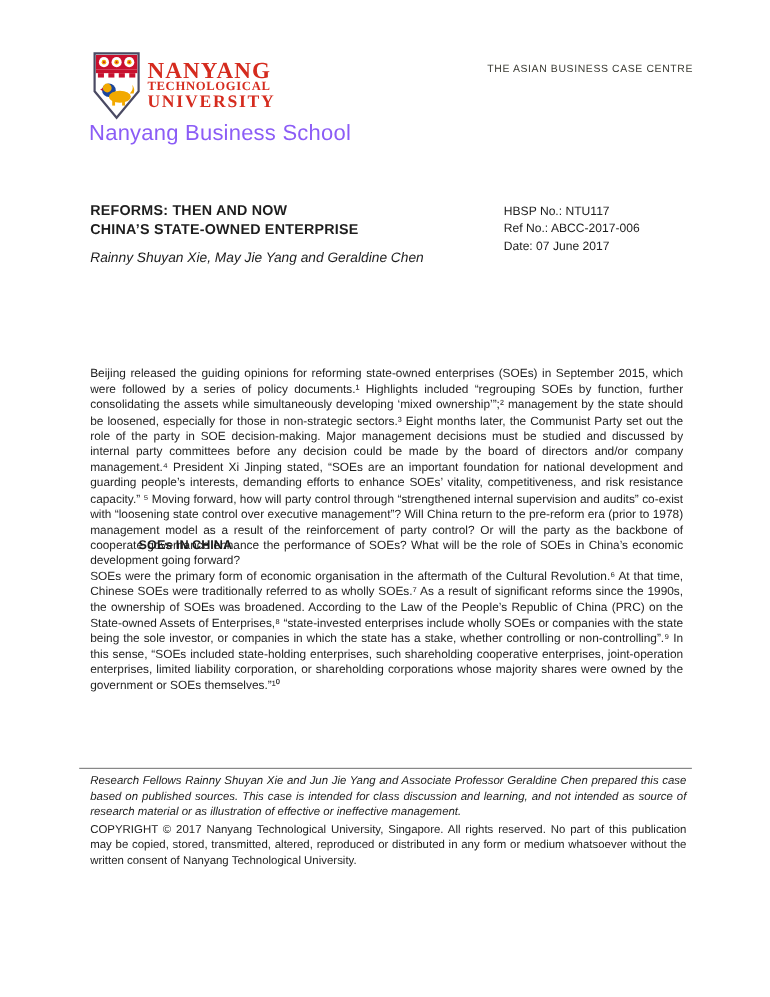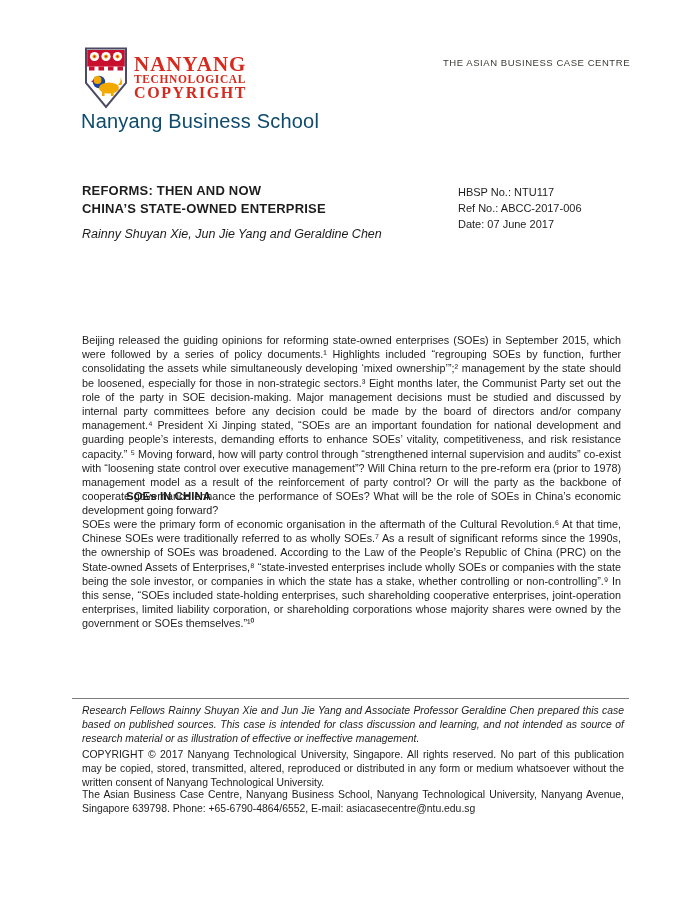--- a/index.html
+++ b/index.html
@@ -7,21 +7,21 @@
     position:relative;width:700px;height:906px;background:#fff;overflow:hidden;
     font-family:"Liberation Sans",sans-serif;color:#1d1d1d;
   }
   
   .ntu-logo{position:absolute;left:84px;top:47px;display:flex;align-items:flex-start;}
   .ntu-crest{width:44px;height:62px;flex:0 0 auto;}
   .ntu-wordmark{margin-left:6px;padding-top:8px;color:#d52b1e;font-family:"Liberation Serif",serif;font-weight:bold;}
   .ntu-line1{font-size:21px;line-height:19px;letter-spacing:1px;}
   .ntu-line2{font-size:11.5px;line-height:11px;letter-spacing:0.6px;}
   .ntu-line3{font-size:16px;line-height:15px;letter-spacing:1.6px;}
-  .school-name{position:absolute;left:81px;top:110px;font-size:20px;color:#0c4a6e;letter-spacing:0.2px;}
+  .school-name{position:absolute;left:81px;top:110px;font-size:20px;color:#8b5cf6;letter-spacing:0.2px;}
   
   .asiacase{position:absolute;left:443px;top:56px;}
   .asiacase-wordmark{font-weight:bold;line-height:20px;white-space:nowrap;letter-spacing:0.5px;}
   .seg{display:inline;}
   .seg.big{font-size:20px;}
   .seg.small{font-size:15.5px;}
   .seg.green{color:#5e8532;}
   .seg.orange{color:#e87818;}
   .asiacase-tagline{font-size:9.5px;color:#3b3b33;letter-spacing:0.55px;margin-top:1px;white-space:nowrap;}
   
@@ -67,42 +67,41 @@
       <ellipse cx="25" cy="41" rx="10" ry="5.5" fill="#f2a900"></ellipse>
       <circle cx="13.5" cy="33" r="4" fill="#f2a900"></circle>
       <path d="M9.5,33 l-2.5,1.5 l2.5,1 z" fill="#c8102e"></path>
       <rect x="18" y="44" width="2.6" height="5" fill="#f2a900"></rect>
       <rect x="27" y="44" width="2.6" height="5" fill="#f2a900"></rect>
       <path d="M34,38 q4,-4 2,-8 q3,3 1.5,8 z" fill="#f2a900"></path>
     </svg>
     <div class="ntu-wordmark">
       <div class="ntu-line1">NANYANG</div>
       <div class="ntu-line2">TECHNOLOGICAL</div>
-      <div class="ntu-line3">COPYRIGHT</div>
+      <div class="ntu-line3">UNIVERSITY</div>
     </div>
   </div>
   <div class="school-name">Nanyang Business School</div>
 
   <div class="asiacase">
     <div class="asiacase-tagline">THE ASIAN BUSINESS CASE CENTRE</div>
   </div>
 
   <div class="case-title">
     <div>REFORMS: THEN AND NOW</div>
     <div>CHINA’S STATE-OWNED ENTERPRISE</div>
   </div>
   <div class="ref-block">
     <div>HBSP No.: NTU117</div>
     <div>Ref No.: ABCC-2017-006</div>
     <div>Date: 07 June 2017</div>
   </div>
-  <div class="authors">Rainny Shuyan Xie, Jun Jie Yang and Geraldine Chen</div>
+  <div class="authors">Rainny Shuyan Xie, May Jie Yang and Geraldine Chen</div>
 
   <div class="body-para para1">Beijing released the guiding opinions for reforming state-owned enterprises (SOEs) in September 2015, which were followed by a series of policy documents.¹ Highlights included “regrouping SOEs by function, further consolidating the assets while simultaneously developing ‘mixed ownership’”;² management by the state should be loosened, especially for those in non-strategic sectors.³ Eight months later, the Communist Party set out the role of the party in SOE decision-making. Major management decisions must be studied and discussed by internal party committees before any decision could be made by the board of directors and/or company management.⁴ President Xi Jinping stated, “SOEs are an important foundation for national development and guarding people’s interests, demanding efforts to enhance SOEs’ vitality, competitiveness, and risk resistance capacity.” ⁵ Moving forward, how will party control through “strengthened internal supervision and audits” co-exist with “loosening state control over executive management”? Will China return to the pre-reform era (prior to 1978) management model as a result of the reinforcement of party control? Or will the party as the backbone of cooperate governance enhance the performance of SOEs? What will be the role of SOEs in China’s economic development going forward?</div>
   <div class="section-heading">SOEs IN CHINA</div>
   <div class="body-para para2">SOEs were the primary form of economic organisation in the aftermath of the Cultural Revolution.⁶ At that time, Chinese SOEs were traditionally referred to as wholly SOEs.⁷ As a result of significant reforms since the 1990s, the ownership of SOEs was broadened. According to the Law of the People’s Republic of China (PRC) on the State-owned Assets of Enterprises,⁸ “state-invested enterprises include wholly SOEs or companies with the state being the sole investor, or companies in which the state has a stake, whether controlling or non-controlling”.⁹ In this sense, “SOEs included state-holding enterprises, such shareholding cooperative enterprises, joint-operation enterprises, limited liability corporation, or shareholding corporations whose majority shares were owned by the government or SOEs themselves.”¹⁰</div>
 
   <div class="footer-rule"></div>
   <div class="footer-para footer-note">Research Fellows Rainny Shuyan Xie and Jun Jie Yang and Associate Professor Geraldine Chen prepared this case based on published sources. This case is intended for class discussion and learning, and not intended as source of research material or as illustration of effective or ineffective management.</div>
   <div class="footer-para footer-copyright">COPYRIGHT © 2017 Nanyang Technological University, Singapore. All rights reserved. No part of this publication may be copied, stored, transmitted, altered, reproduced or distributed in any form or medium whatsoever without the written consent of Nanyang Technological University.</div>
-  <div class="footer-para footer-address">The Asian Business Case Centre, Nanyang Business School, Nanyang Technological University, Nanyang Avenue, Singapore 639798. Phone: +65-6790-4864/6552, E-mail: asiacasecentre@ntu.edu.sg</div>
 
 </div>
 
 </body></html>

